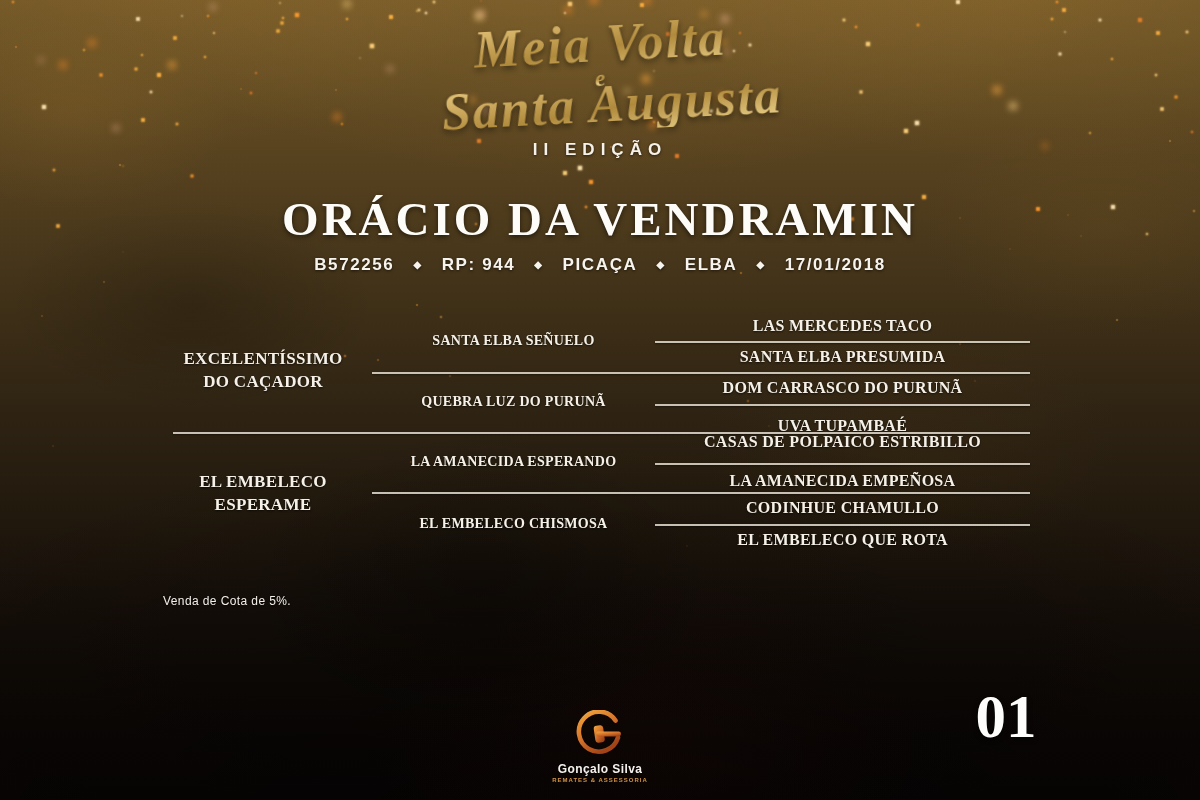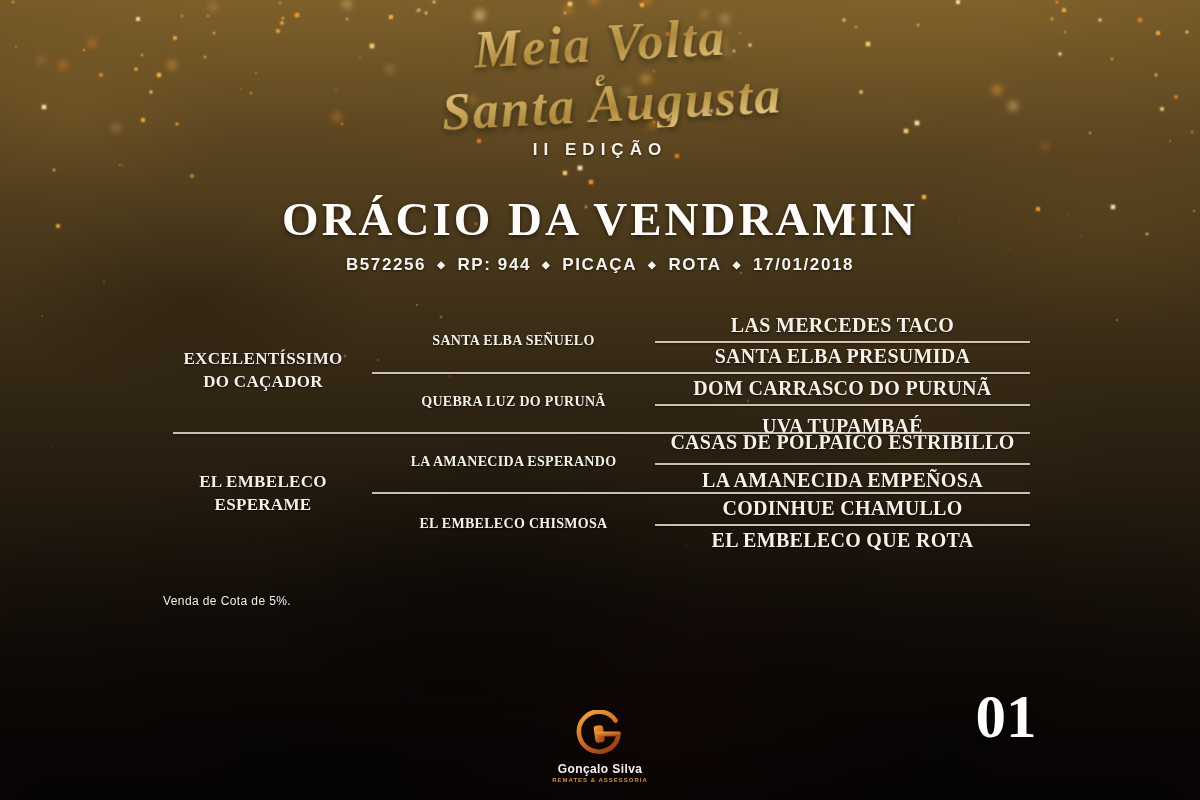--- a/index.html
+++ b/index.html
@@ -46,38 +46,38 @@
 
   
   .animal-name {
     position:absolute; top:192px; left:0; width:100%; text-align:center;
     font-family:"Liberation Serif","DejaVu Serif",serif; font-weight:700;
     font-size:47px; letter-spacing:3px; color:#fdfcf8;
     text-shadow:0 2px 5px rgba(0,0,0,0.55);
   }
   .animal-info {
     position:absolute; top:255px; left:0; width:100%;
-    display:flex; justify-content:center; align-items:center; gap:11px;
+    display:flex; justify-content:center; align-items:center; gap:19px;
     color:#f7f4ee; font-weight:700; font-size:17px; letter-spacing:1.6px;
     text-shadow:0 1px 3px rgba(0,0,0,0.6);
   }
   .diamond { font-size:10px; transform:translateY(-1px); }
 
   
   .pedigree { position:absolute; left:173px; top:310px; width:857px; height:246px; }
   .pcell {
     position:absolute; display:flex; align-items:center; justify-content:center;
     text-align:center; text-transform:uppercase;
     font-family:"Liberation Serif","DejaVu Serif",serif; font-weight:700;
     color:#f5f1e8; text-shadow:0 1px 2px rgba(0,0,0,0.65);
     line-height:1.35; letter-spacing:0.3px;
   }
   .gen1 { font-size:17px; }
   .gen2 { font-size:14px; }
-  .gen3 { font-size:20px; }
+  .gen3 { font-size:16px; }
   .pline { position:absolute; height:2px; background:rgba(236,229,216,0.82); box-shadow:0 1px 2px rgba(0,0,0,0.4); }
 
   
   .sale-note {
     position:absolute; left:163px; top:594px; color:#f2efe9;
     font-size:12px; letter-spacing:0.4px; text-shadow:0 1px 2px rgba(0,0,0,0.6);
   }
   .lot-number {
     position:absolute; left:958px; top:684px; width:96px; text-align:center;
     font-family:"Liberation Serif","DejaVu Serif",serif; font-weight:700;
@@ -105,21 +105,21 @@
   </div>
 
   <div class="animal-name">ORÁCIO DA VENDRAMIN</div>
   <div class="animal-info">
     <span>B572256</span>
     <span class="diamond">◆</span>
     <span>RP: 944</span>
     <span class="diamond">◆</span>
     <span>PICAÇA</span>
     <span class="diamond">◆</span>
-    <span>ROTA</span>
+    <span>ELBA</span>
     <span class="diamond">◆</span>
     <span>17/01/2018</span>
   </div>
 
   <div class="pedigree">
 
     <div class="pcell gen1" style="left:0;top:0;width:180px;height:122px;">EXCELENTÍSSIMO DO CAÇADOR</div>
     <div class="pcell gen1" style="left:0;top:122px;width:180px;height:124px;">EL EMBELECO ESPERAME</div>
 
     <div class="pcell gen2" style="left:199px;top:0;width:283px;height:62px;">SANTA ELBA SEÑUELO</div>

